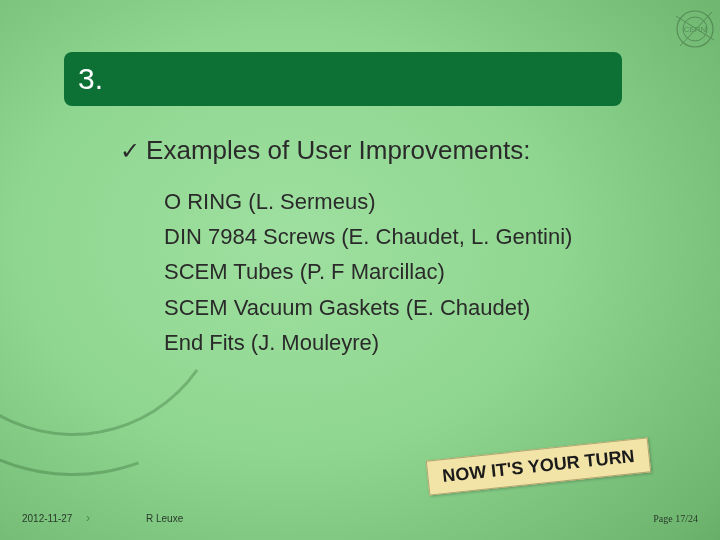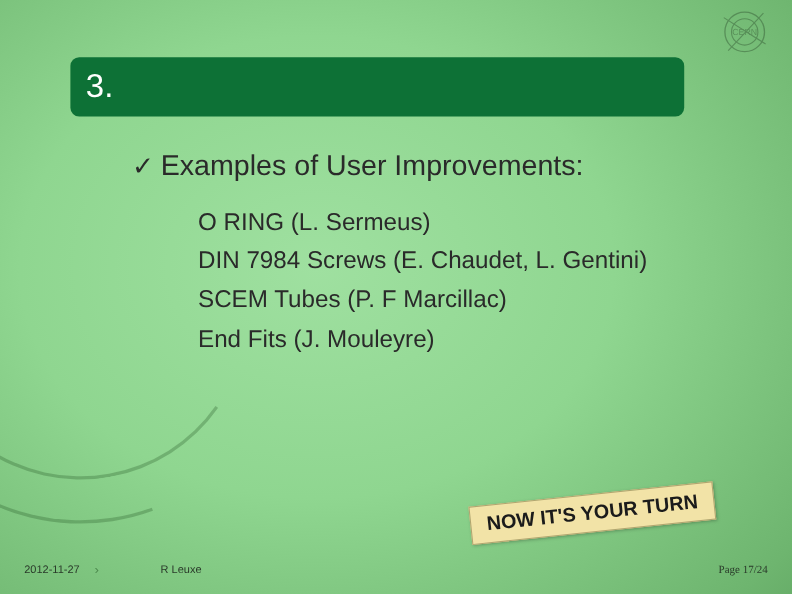--- a/index.html
+++ b/index.html
@@ -28,21 +28,21 @@
     border-radius: 50%;
     border-color: transparent transparent rgba(40,90,40,0.5) transparent;
     transform: rotate(25deg);
   }
   .swirl::before { left: 0; top: 0; width: 380px; height: 380px; }
   .swirl::after  { left: 40px; top: 40px; width: 300px; height: 300px; transform: rotate(-10deg); }
 
   .cern-badge {
     position: absolute;
     top: 6px;
-    right: 20px;
+    right: 2px;
     width: 46px;
     height: 46px;
     opacity: 0.4;
     color: #2a4a2a;
     font-size: 10px;
     text-align: center;
   }
 
   .title-bar {
     position: absolute;
@@ -74,21 +74,21 @@
     display: flex;
     align-items: baseline;
     gap: 6px;
     font-size: 26px;
     color: #2a2a2a;
     margin-bottom: 18px;
   }
   .chk { font-size: 24px; line-height: 1; }
 
   .items {
-    margin-left: 60px;
+    margin-left: 44px;
   }
   .item {
     font-size: 22px;
     line-height: 1.6;
     color: #2a2a2a;
     white-space: nowrap;
   }
 
   .callout {
     position: absolute;
@@ -144,20 +144,21 @@
 
 <div class="content">
   <div class="heading-row">
     <span class="chk">✓</span>
     <span>Examples of User Improvements:</span>
   </div>
   <div class="items">
     <div class="item">O RING (L. Sermeus)</div>
     <div class="item">DIN 7984 Screws (E. Chaudet, L. Gentini)</div>
     <div class="item">SCEM Tubes (P. F Marcillac)</div>
+    <div class="item">SCEM Vacuum Gaskets (E. Chaudet)</div>
     <div class="item">End Fits (J. Mouleyre)</div>
   </div>
 </div>
 
 <div class="callout">NOW IT'S YOUR TURN</div>
 
 <div class="footer">
   <span class="date">2012-11-27</span>
   <span class="chev">›</span>
   <span class="author">R Leuxe</span>

